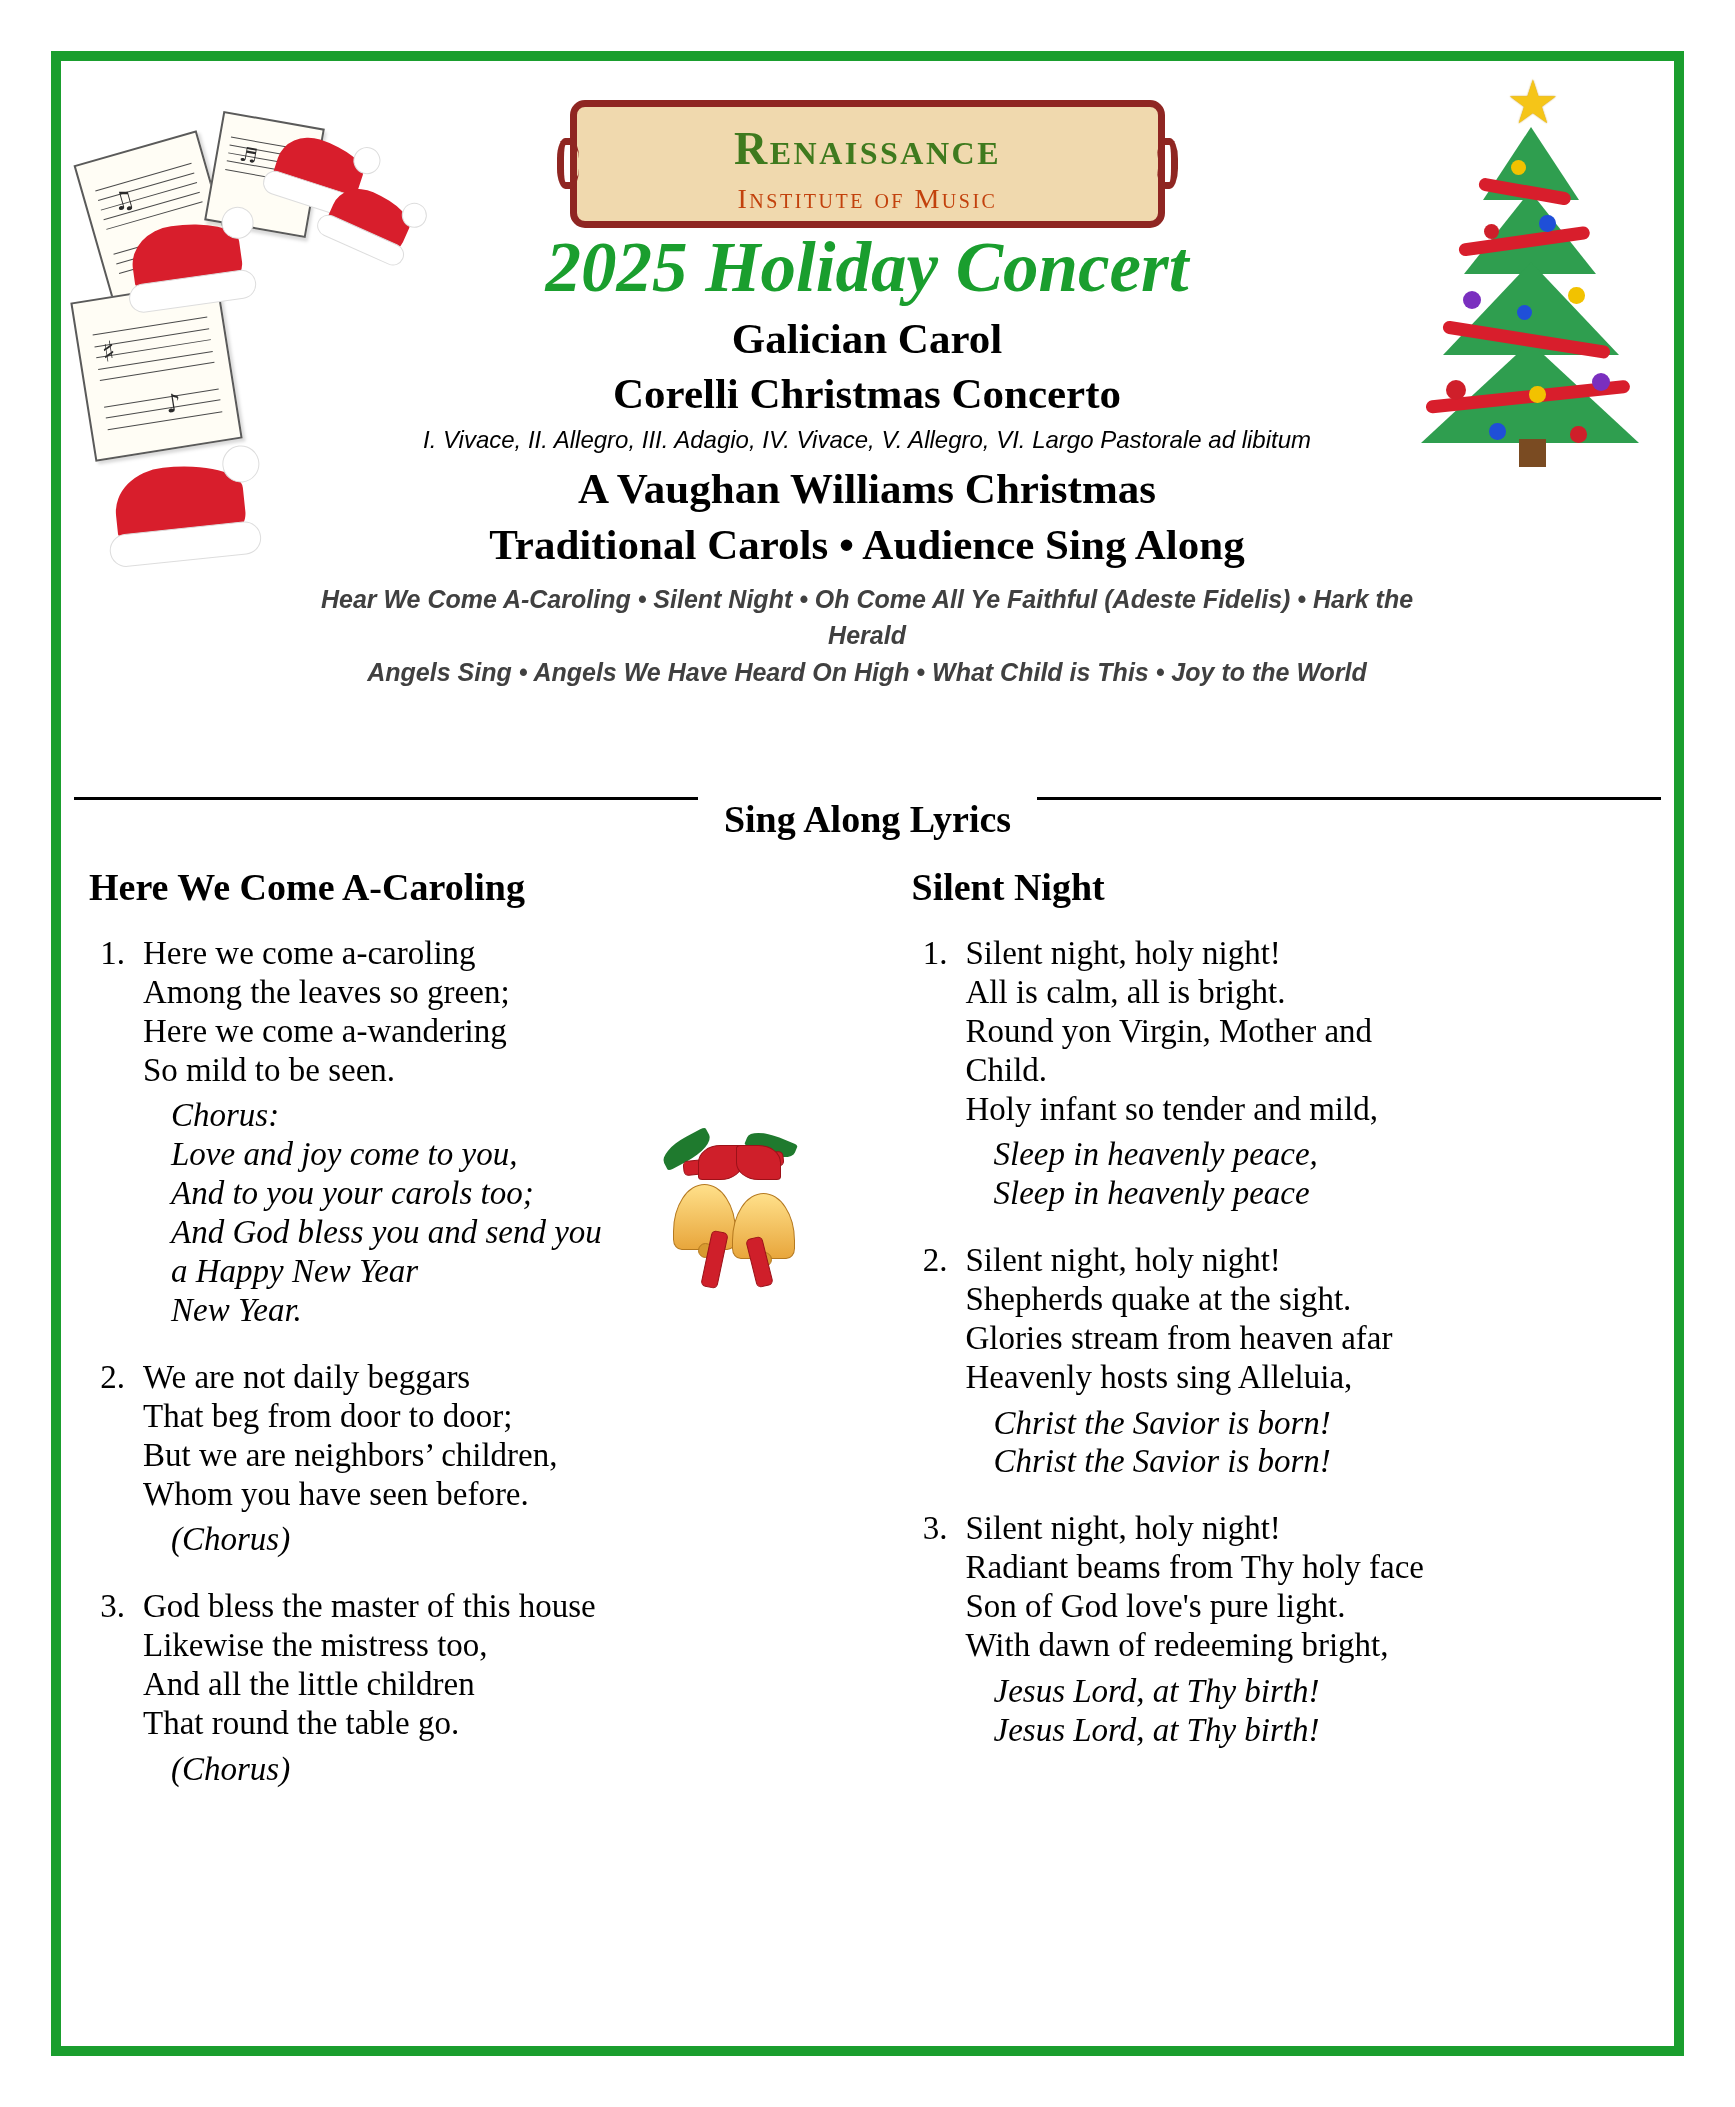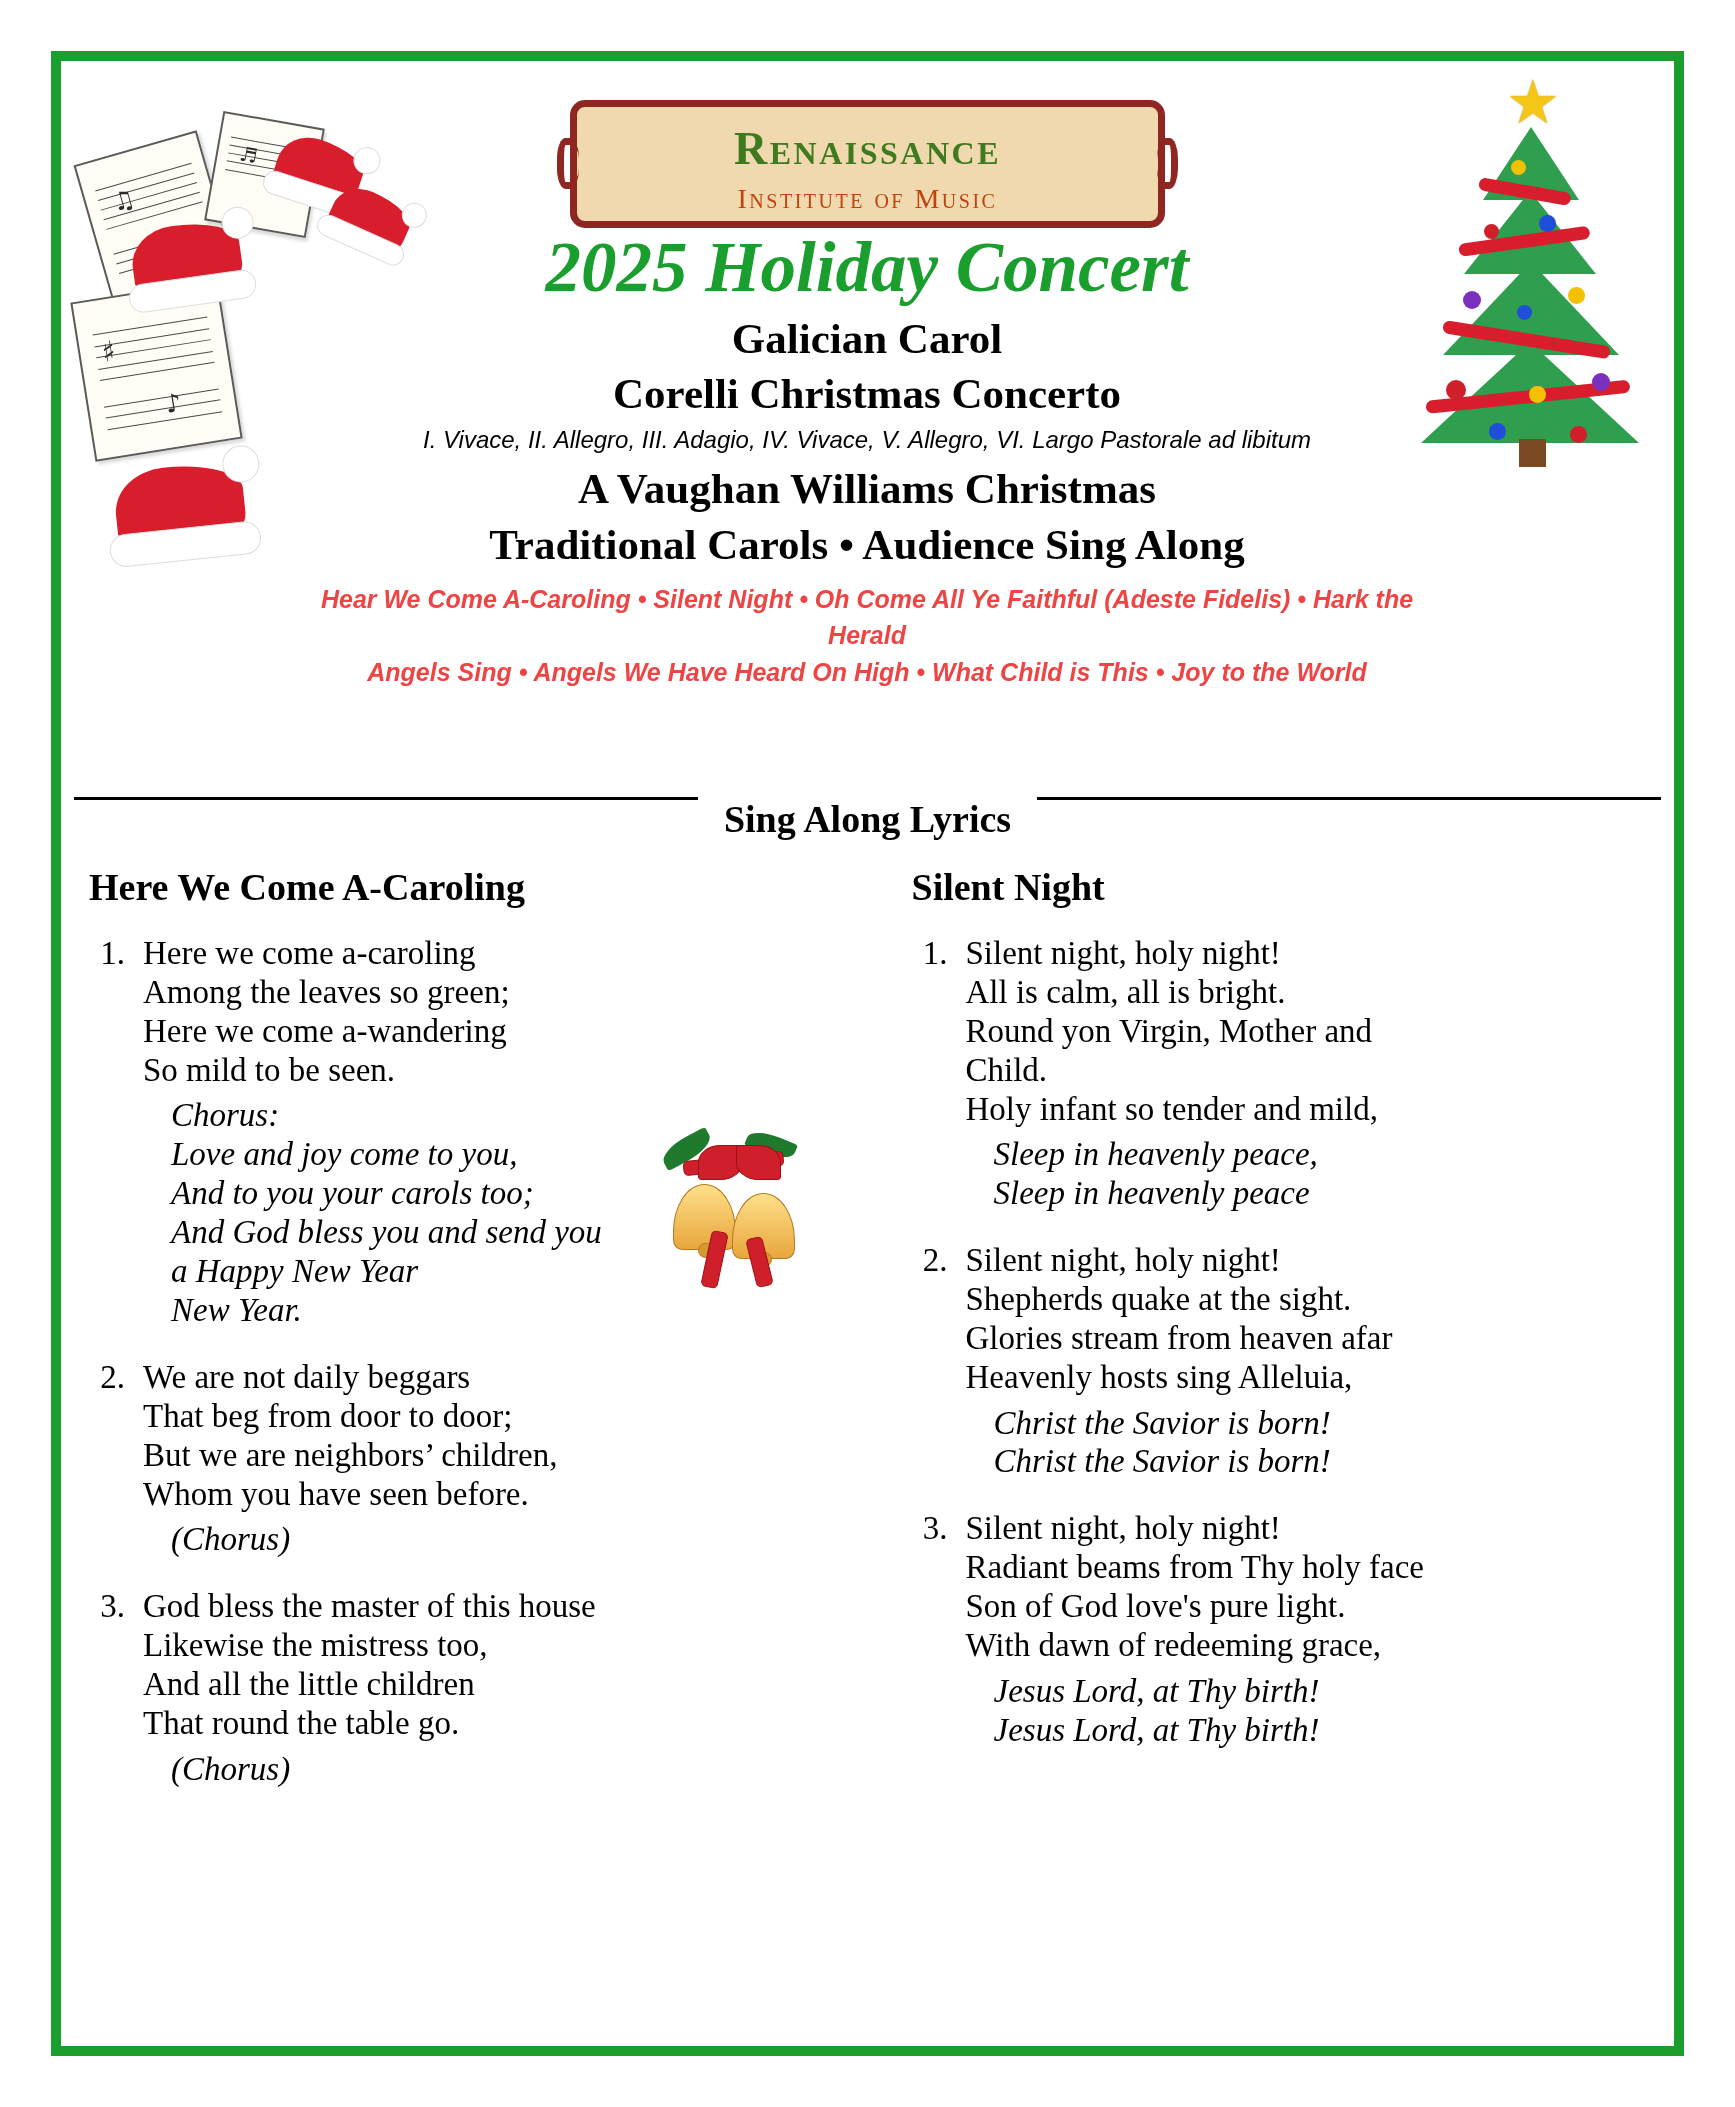--- a/index.html
+++ b/index.html
@@ -211,21 +211,21 @@
     font-size: 24px;
     color: #000;
     margin: 5px 0 8.3px 0;
     line-height: 1.2;
   }
   .carol-list {
     font-family: "Liberation Sans", sans-serif;
     font-style: italic;
     font-weight: bold;
     font-size: 25px;
-    color: #ef4444;
+    color: #404040;
     line-height: 1.45;
     margin: 10px 74px 0 74px;
   }
 
   
   .divider-row {
     position: absolute;
     left: 0;
     top: 726px;
     width: 1587px;
@@ -534,21 +534,21 @@
             </div>
           </div>
         </div>
 
         <div class="verse">
           <div class="verse-num">3.</div>
           <div class="verse-lines">
             <span class="ln">Silent night, holy night!</span>
             <span class="ln">Radiant beams from Thy holy face</span>
             <span class="ln">Son of God love's pure light.</span>
-            <span class="ln">With dawn of redeeming grace,</span>
+            <span class="ln">With dawn of redeeming bright,</span>
             <div class="chorus">
               <span class="ln">Jesus Lord, at Thy birth!</span>
               <span class="ln">Jesus Lord, at Thy birth!</span>
             </div>
           </div>
         </div>
       </div>
     </div>
 
     <div class="bells">

